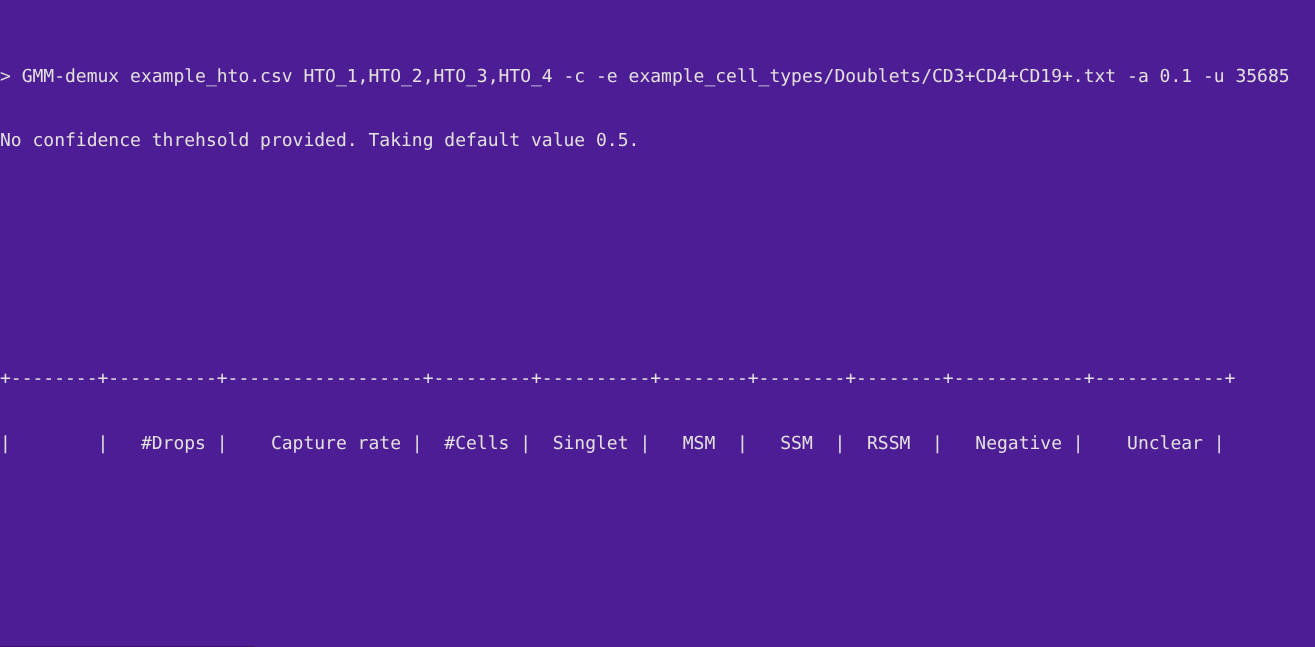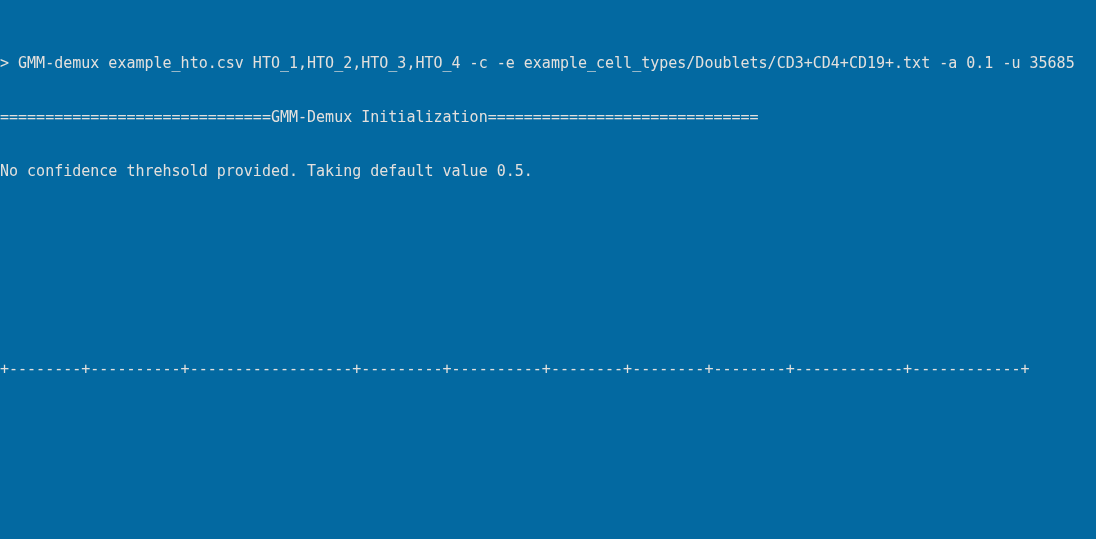--- a/index.html
+++ b/index.html
@@ -46,31 +46,31 @@
     white-space: pre;
     height: 18px;
     line-height: 18px;
     font-family: "DejaVu Sans Mono", "Liberation Mono", monospace;
   }
   .blank { color: transparent; }
 </style>
 </head>
 <body style="background: rgb(48, 10, 36);">
 
-<div id="terminal" style="background: #0369a1; color: rgb(227, 224, 221);">
+<div id="terminal" style="background: #4c1d95; color: rgb(227, 224, 221);">
   <div id="screen">
 
     <span class="line">&gt; GMM-demux example_hto.csv HTO_1,HTO_2,HTO_3,HTO_4 -c -e example_cell_types/Doublets/CD3+CD4+CD19+.txt -a 0.1 -u 35685</span>
-    <span class="line">==============================GMM-Demux Initialization==============================</span>
     <span class="line">No confidence threhsold provided. Taking default value 0.5.</span>
 
     <span class="line blank"> </span>
     <span class="line blank"> </span>
 
     <span class="line">+--------+----------+------------------+---------+----------+--------+--------+--------+------------+------------+</span>
+    <span class="line">|        |   #Drops |    Capture rate |  #Cells |  Singlet |   MSM  |   SSM  |  RSSM  |   Negative |    Unclear |</span>
     
     
     
 
     
     
     
     
 
     

